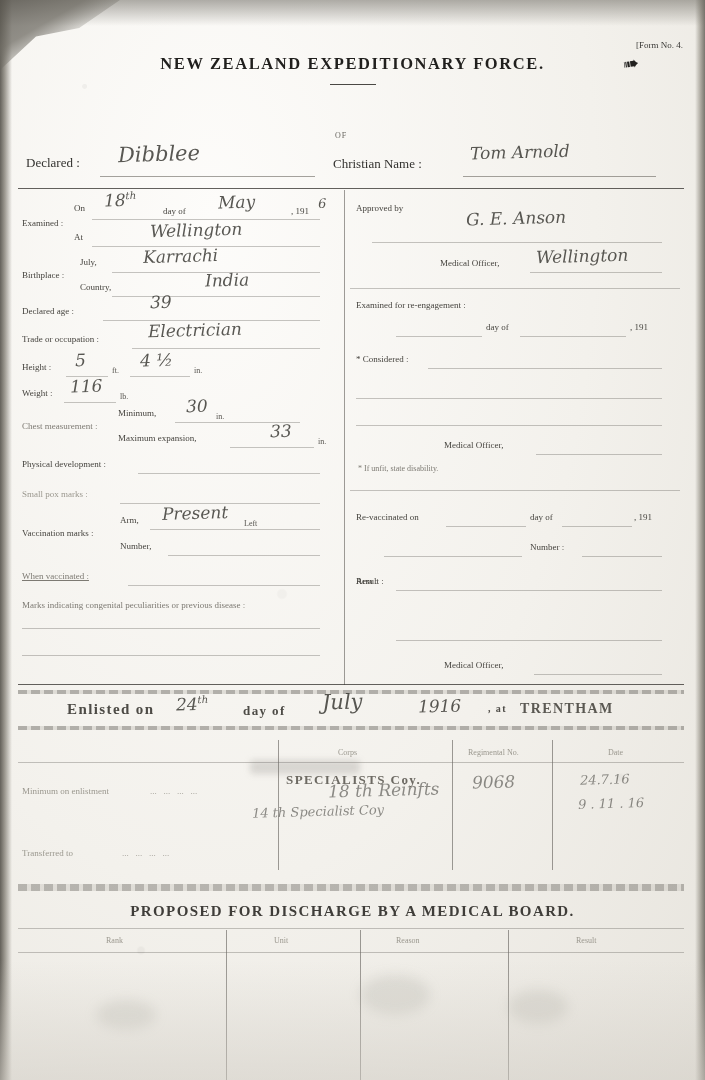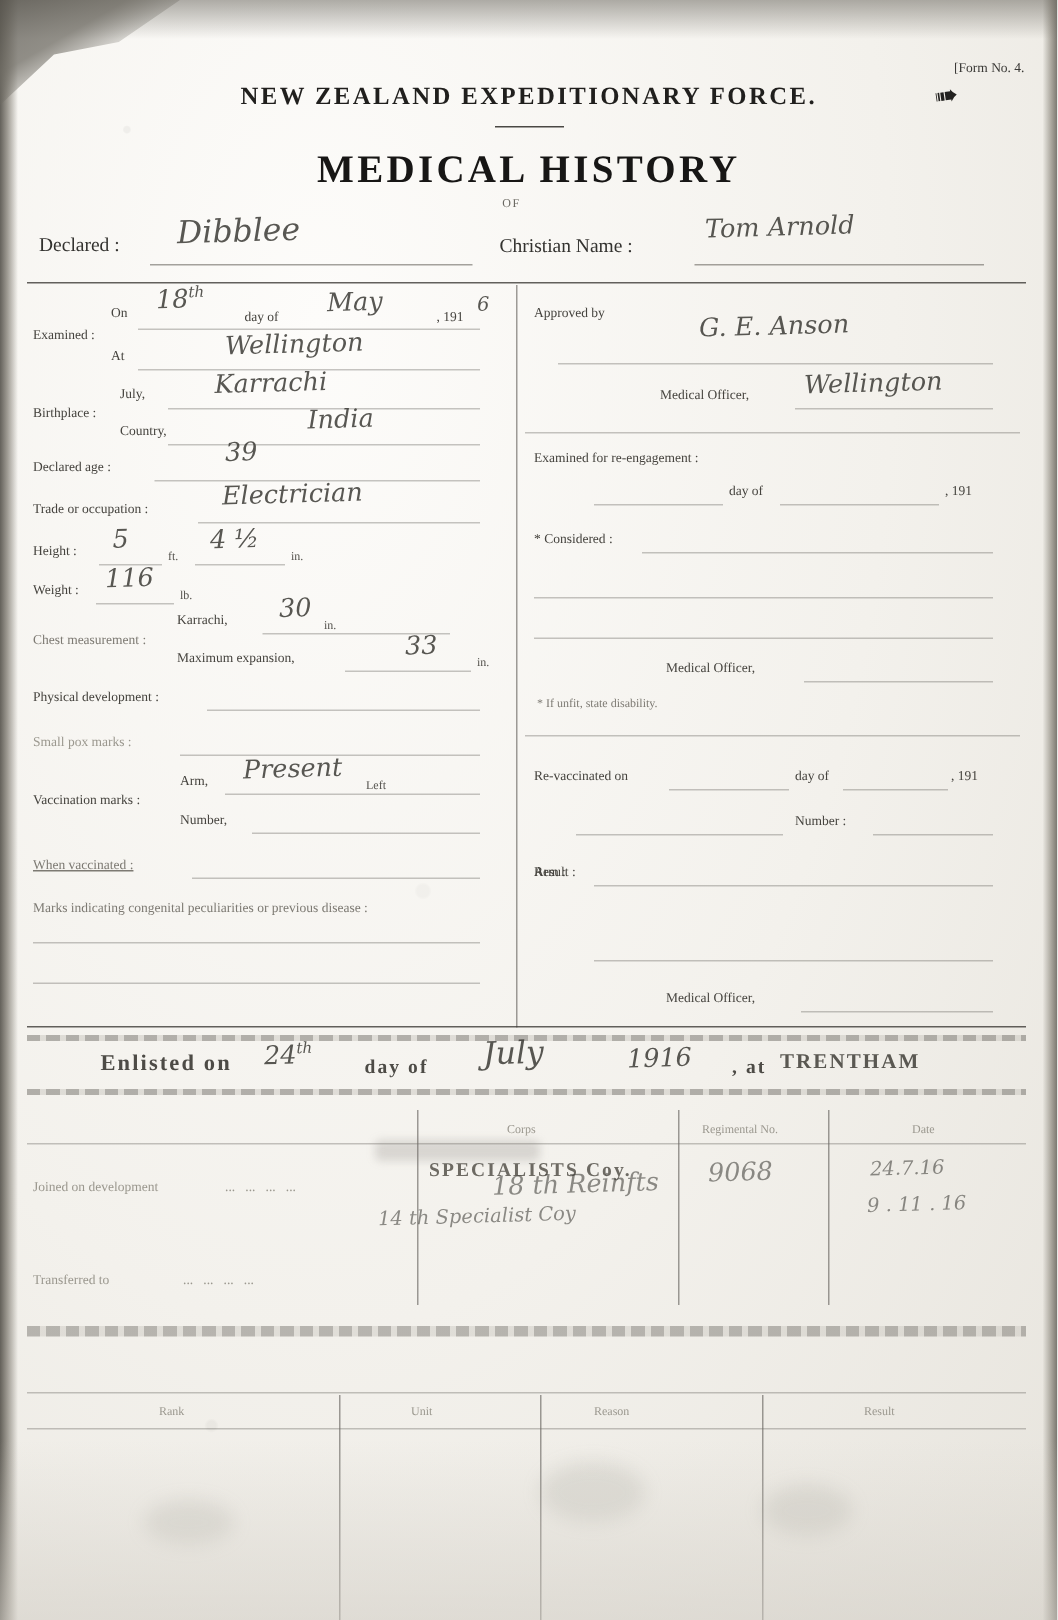--- a/index.html
+++ b/index.html
@@ -179,21 +179,20 @@
 </head>
 <body>
 
 <div class="page">
   <div class="content">
 
     <div class="form-no">[Form No. 4.</div>
     <div class="arrow-mark">➠</div>
     <div class="hdr-force">NEW  ZEALAND  EXPEDITIONARY  FORCE.</div>
     <div class="rule-short"></div>
-    <div class="hdr-title">MEDICAL  HISTORY</div>
     <div class="hdr-of">OF</div>
 
     <div class="lbl big" style="left:26px; top:155px;">Declared :</div>
     <div class="ln" style="left:100px; top:176px; width:215px;"></div>
     <div class="hw lg" style="left:118px; top:142px;">Dibblee</div>
 
     <div class="lbl big" style="left:333px; top:156px;">Christian Name :</div>
     <div class="ln" style="left:463px; top:176px; width:193px;"></div>
     <div class="hw md" style="left:470px; top:142px;">Tom Arnold</div>
 
@@ -238,21 +237,21 @@
     <div class="ln soft" style="left:130px; top:376px; width:60px;"></div>
     <div class="hw md" style="left:140px; top:350px;">4 ½</div>
     <div class="lbl xs" style="left:194px; top:366px;">in.</div>
 
     <div class="lbl sm" style="left:22px; top:388px;">Weight :</div>
     <div class="ln soft" style="left:64px; top:402px; width:52px;"></div>
     <div class="hw md" style="left:70px; top:376px;">116</div>
     <div class="lbl xs" style="left:120px; top:392px;">lb.</div>
 
     <div class="lbl sm faded" style="left:22px; top:421px;">Chest measurement :</div>
-    <div class="lbl sm" style="left:118px; top:408px;">Karrachi,</div>
+    <div class="lbl sm" style="left:118px; top:408px;">Minimum,</div>
     <div class="ln soft" style="left:175px; top:422px; width:125px;"></div>
     <div class="hw md" style="left:186px; top:396px;">30</div>
     <div class="lbl xs" style="left:216px; top:412px;">in.</div>
 
     <div class="lbl sm" style="left:118px; top:433px;">Maximum expansion,</div>
     <div class="ln soft" style="left:230px; top:447px; width:84px;"></div>
     <div class="hw md" style="left:270px; top:421px;">33</div>
     <div class="lbl xs" style="left:318px; top:437px;">in.</div>
 
     <div class="lbl sm" style="left:22px; top:459px;">Physical development :</div>
@@ -318,50 +317,51 @@
     <div class="lbl sm" style="left:356px; top:576px;">Result :</div>
     <div class="ln soft" style="left:396px; top:590px; width:266px;"></div>
     <div class="ln soft" style="left:396px; top:640px; width:266px;"></div>
 
     <div class="lbl sm" style="left:444px; top:660px;">Medical Officer,</div>
     <div class="ln soft" style="left:534px; top:674px; width:128px;"></div>
 
     <div class="thickrule dashedish" style="left:18px; top:690px; width:666px;"></div>
     <div class="banner-text" style="left:26px; top:701px; font-size:15px;margin-left:41px;">Enlisted on</div>
     <div class="banner-text" style="left:243px; top:703px; font-size:13px;">day of</div>
-    <div class="banner-text" style="left:488px; top:703px; font-size:13px;">, at</div>
+    <div class="banner-text" style="left:488px; top:703px; font-size:10px;">, at</div>
     <div class="hw md" style="left:176px; top:694px;"><span>24</span><span class="sup">th</span></div>
     <div class="hw lg" style="left:322px; top:690px;">July</div>
     <div class="hw md" style="left:418px; top:696px;">1916</div>
     <div class="banner-text" style="left:520px; top:701px; font-size:14px; color:#5a5852;">TRENTHAM</div>
     <div class="thickrule dashedish" style="left:18px; top:726px; width:666px;"></div>
 
     <div class="vln" style="left:278px; top:740px; height:130px;"></div>
     <div class="vln" style="left:452px; top:740px; height:130px;"></div>
     <div class="vln" style="left:552px; top:740px; height:130px;"></div>
     <div class="ln soft" style="left:18px; top:762px; width:666px;"></div>
 
     <div class="lbl xs faded2" style="left:338px; top:748px;">Corps</div>
     <div class="lbl xs faded2" style="left:468px; top:748px;">Regimental No.</div>
     <div class="lbl xs faded2" style="left:608px; top:748px;">Date</div>
 
-    <div class="lbl sm faded2" style="left:22px; top:786px;">Joined on development</div>
+    <div class="lbl sm faded2" style="left:22px; top:786px;">Minimum on enlistment</div>
     <div class="lbl sm faded2" style="left:150px; top:786px;">...&nbsp;&nbsp;&nbsp;...&nbsp;&nbsp;&nbsp;...&nbsp;&nbsp;&nbsp;...</div>
 
     <div class="banner-text" style="left:286px; top:772px; font-size:13px; color:#6d6a63;">SPECIALISTS Coy.</div>
     <div class="hw md pale" style="left:328px; top:780px;">18 th Reinfts</div>
     <div class="hw sm pale" style="left:252px; top:804px;">14 th Specialist Coy</div>
     <div class="hw md pale" style="left:472px; top:772px;">9068</div>
     <div class="hw sm pale" style="left:580px; top:772px;">24.7.16</div>
     <div class="hw sm pale" style="left:578px; top:796px;">9 . 11 . 16</div>
 
     <div class="lbl sm faded2" style="left:22px; top:848px;text-align:right;">Transferred to</div>
     <div class="lbl sm faded2" style="left:122px; top:848px;">...&nbsp;&nbsp;&nbsp;...&nbsp;&nbsp;&nbsp;...&nbsp;&nbsp;&nbsp;...</div>
 
     <div class="thickrule dashedish" style="left:18px; top:884px; width:666px; height:7px; opacity:.45;"></div>
+    <div class="banner-text" style="left:0; top:903px; width:705px; text-align:center; font-size:15px; color:#3f3d39;">PROPOSED  FOR  DISCHARGE  BY  A  MEDICAL  BOARD.</div>
     <div class="ln soft" style="left:18px; top:928px; width:666px;"></div>
 
     <div class="vln" style="left:226px; top:930px; height:150px;"></div>
     <div class="vln" style="left:360px; top:930px; height:150px;"></div>
     <div class="vln" style="left:508px; top:930px; height:150px;"></div>
 
     <div class="lbl xs faded2" style="left:106px; top:936px;">Rank</div>
     <div class="lbl xs faded2" style="left:274px; top:936px;">Unit</div>
     <div class="lbl xs faded2" style="left:396px; top:936px;">Reason</div>
     <div class="lbl xs faded2" style="left:576px; top:936px;">Result</div>

